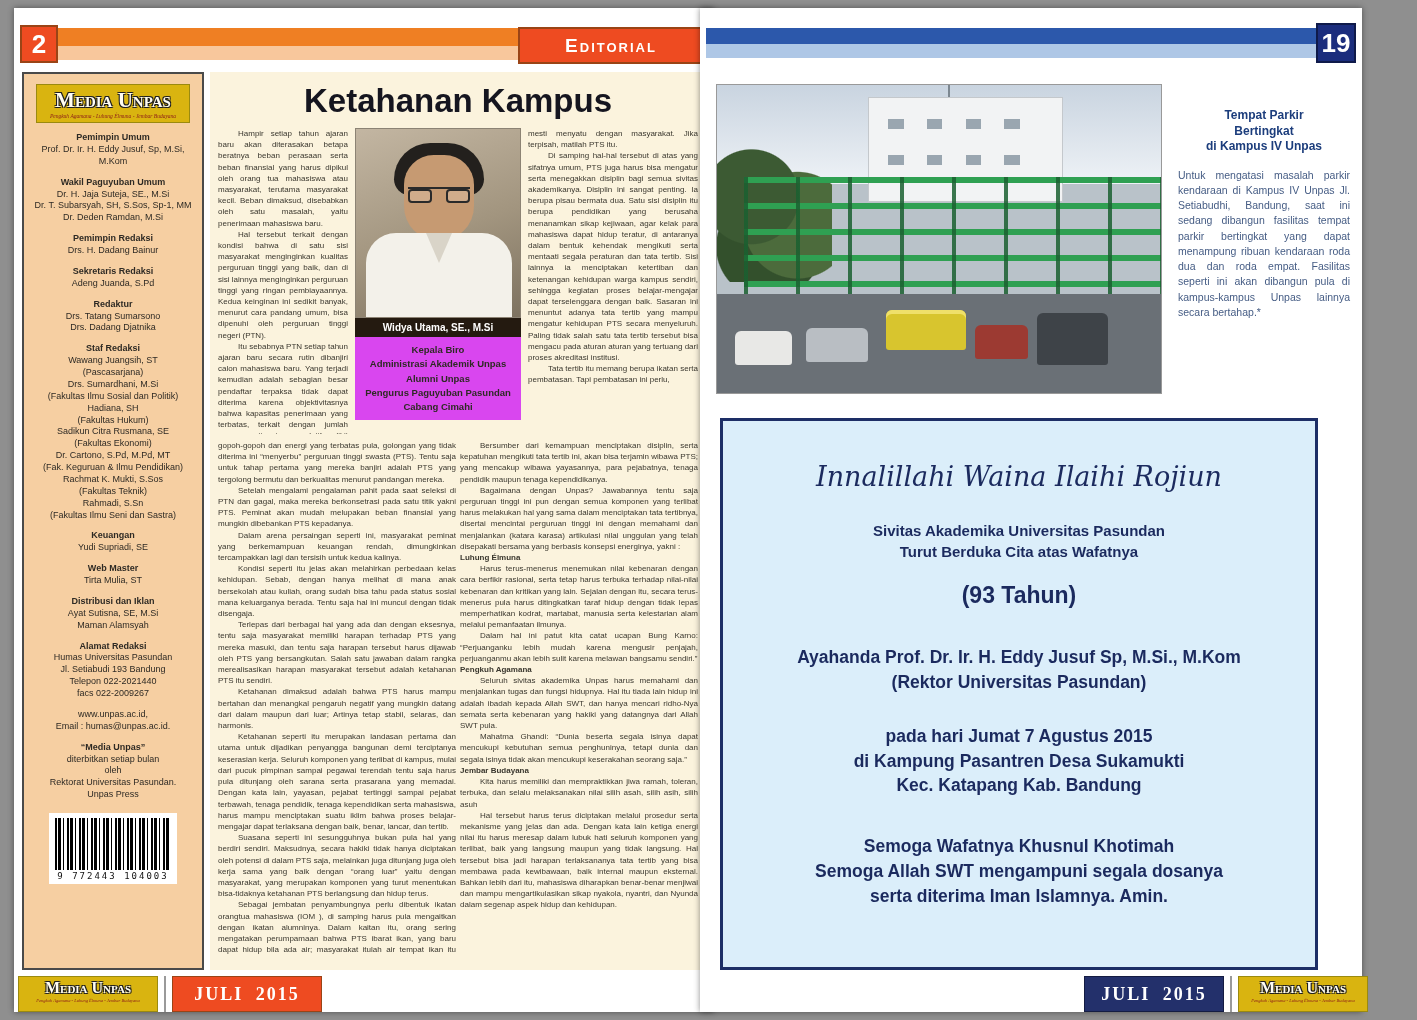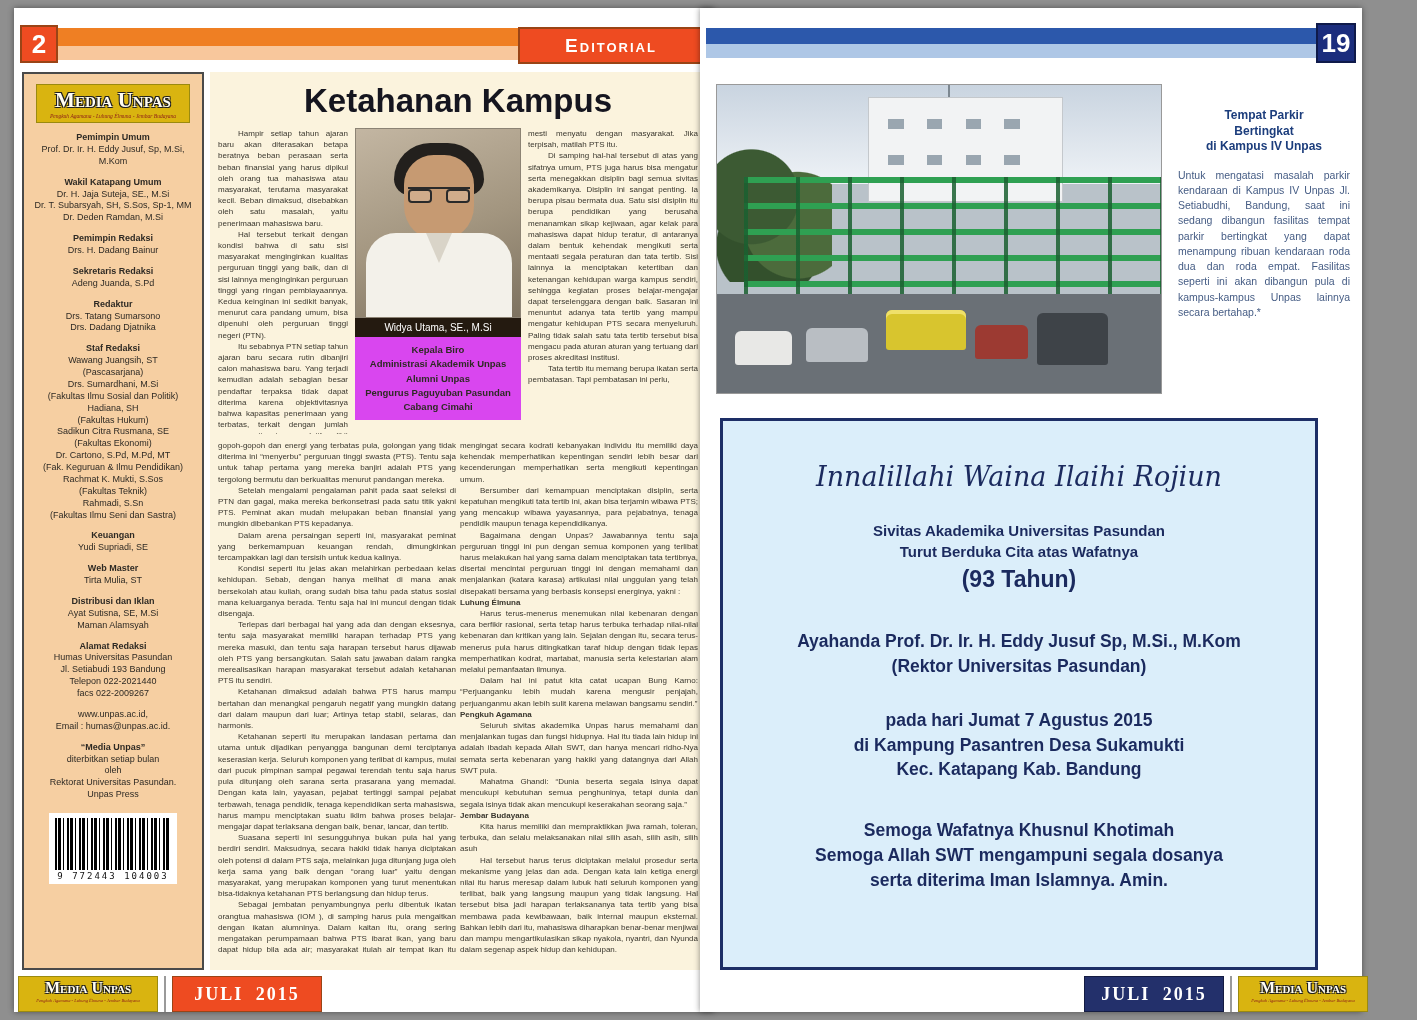--- a/index.html
+++ b/index.html
@@ -47,21 +47,21 @@
 
   .portrait { height:190px; position:relative; overflow:hidden;
     background:linear-gradient(160deg,#c3b6a2 0%,#a2957f 55%,#7d7260 100%); border:1px solid #8c8374; }
   .p-hair { position:absolute; left:38px; top:14px; width:90px; height:52px; background:#23201d; border-radius:46px 46px 20px 20px; }
   .p-face { position:absolute; left:48px; top:26px; width:70px; height:86px; background:#c69a72; border-radius:34px 34px 40px 40px; }
   .p-glasses { position:absolute; left:52px; top:58px; width:62px; height:16px;
     border-top:2px solid #2a2a2a; display:flex; justify-content:space-between; }
   .p-glasses span { width:24px; height:14px; border:2px solid #2a2a2a; border-radius:4px; background:rgba(255,255,255,.18); }
   .p-shirt { position:absolute; left:10px; top:104px; width:146px; height:86px; background:#f3f1ea; border-radius:30px 30px 0 0; }
   .p-collar { position:absolute; left:70px; top:104px; width:26px; height:30px; background:#d9d4c8; clip-path:polygon(50% 100%,0 0,100% 0); }
-  .cap-name { background:#241a10; color:#fff; font-weight:normal; font-size:10px; text-align:center; padding:4px 2px; }
+  .cap-name { background:#241a10; color:#fff; font-weight:bold; font-size:10px; text-align:center; padding:4px 2px; }
   .cap-roles { background:#d946ef; color:#2e2a24; font-size:9.5px; font-weight:bold; text-align:center;
     padding:6px 0; line-height:1.5; white-space:pre-line; }
 
   .footer-left { position:absolute; left:4px; top:968px; display:flex; align-items:stretch; height:36px; }
   .footer-logo { width:140px; background:#d9b410; border:1px solid #9a8a10; text-align:center; padding-top:3px; }
   .footer-logo .logo-text { font-size:16px; }
   .footer-logo .logo-tagline { font-size:4.5px; }
   .v-div { width:2px; background:#9a9a9a; margin:0 6px; }
   .issue-box { width:150px; display:flex; align-items:center; justify-content:center;
     font-family:"Liberation Serif", serif; font-weight:bold; font-size:18px; letter-spacing:2px; word-spacing:6px; color:#fff; }
@@ -98,21 +98,21 @@
 
   .photo-caption { position:absolute; left:478px; top:100px; width:172px; color:#455c84; }
   .photo-caption h2 { font-size:12px; line-height:1.3; font-weight:800; color:#1c3d7c; text-align:center; white-space:pre-line; }
   .photo-caption p { margin-top:13px; font-size:10.5px; line-height:1.45; text-align:justify; }
 
   .obituary { position:absolute; left:20px; top:410px; width:598px; height:552px; background:#dbeefa;
     border:3px solid #1d2e66; color:#1b2a5e; text-align:center; overflow:hidden; }
   .ob-opening { font-family:"DejaVu Serif", serif; font-style:italic; font-size:27px; margin-top:40px; }
   .ob-sub { font-weight:bold; font-size:15px; line-height:1.4; margin-top:28px; }
   .ob-name { font-weight:800; font-size:40px; margin-top:38px; color:#101a38; letter-spacing:.5px; }
-  .ob-age { font-weight:bold; font-size:23px; margin-top:4px; }
+  .ob-age { font-weight:bold; font-size:23px; margin-top:20px; }
   .ob-father { font-weight:bold; font-size:17.5px; line-height:1.4; margin-top:36px; }
   .ob-when { font-weight:bold; font-size:17.5px; line-height:1.4; margin-top:30px; }
   .ob-prayer { font-weight:bold; font-size:17.5px; line-height:1.45; margin-top:36px; }
 
   .footer-right { position:absolute; left:384px; top:968px; display:flex; align-items:stretch; height:36px; }
   .footer-right .issue-box { width:140px; }
   .footer-right .footer-logo { width:130px; }
 </style>
 </head>
 <body>
@@ -128,21 +128,21 @@
       <div class="logo-tagline">Pengkuh Agamana - Luhung Élmuna - Jembar Budayana</div>
     </div>
     <div>
 
         <div class="mast-sec">
           <div class="mast-head">Pemimpin Umum</div>
           <div class="mast-lines">Prof. Dr. Ir. H. Eddy Jusuf, Sp, M.Si, M.Kom</div>
         </div>
 
         <div class="mast-sec">
-          <div class="mast-head">Wakil Katapang Umum</div>
+          <div class="mast-head">Wakil Paguyuban Umum</div>
           <div class="mast-lines">Dr. H. Jaja Suteja, SE., M.Si
 Dr. T. Subarsyah, SH, S.Sos, Sp-1, MM
 Dr. Deden Ramdan, M.Si</div>
         </div>
 
         <div class="mast-sec">
           <div class="mast-head">Pemimpin Redaksi</div>
           <div class="mast-lines">Drs. H. Dadang Bainur</div>
         </div>
 
@@ -263,21 +263,20 @@
           <p class="bp para">Dalam arena persaingan seperti ini, masyarakat peminat yang berkemampuan keuangan rendah, dimungkinkan tercampakkan lagi dan tersisih untuk kedua kalinya.</p>
           <p class="bp para">Kondisi seperti itu jelas akan melahirkan perbedaan kelas kehidupan. Sebab, dengan hanya melihat di mana anak bersekolah atau kuliah, orang sudah bisa tahu pada status sosial mana keluarganya berada. Tentu saja hal ini muncul dengan tidak disengaja.</p>
           <p class="bp para">Terlepas dari berbagai hal yang ada dan dengan eksesnya, tentu saja masyarakat memiliki harapan terhadap PTS yang mereka masuki, dan tentu saja harapan tersebut harus dijawab oleh PTS yang bersangkutan. Salah satu jawaban dalam rangka merealisasikan harapan masyarakat tersebut adalah ketahanan PTS itu sendiri.</p>
           <p class="bp para">Ketahanan dimaksud adalah bahwa PTS harus mampu bertahan dan menangkal pengaruh negatif yang mungkin datang dari dalam maupun dari luar; Artinya tetap stabil, selaras, dan harmonis.</p>
           <p class="bp para">Ketahanan seperti itu merupakan landasan pertama dan utama untuk dijadikan penyangga bangunan demi terciptanya keserasian kerja. Seluruh komponen yang terlibat di kampus, mulai dari pucuk pimpinan sampai pegawai terendah tentu saja harus pula ditunjang oleh sarana serta prasarana yang memadai. Dengan kata lain, yayasan, pejabat tertinggi sampai pejabat terbawah, tenaga pendidik, tenaga kependidikan serta mahasiswa, harus mampu menciptakan suatu iklim bahwa proses belajar-mengajar dapat terlaksana dengan baik, benar, lancar, dan tertib.</p>
           <p class="bp para">Suasana seperti ini sesungguhnya bukan pula hal yang berdiri sendiri. Maksudnya, secara hakiki tidak hanya diciptakan oleh potensi di dalam PTS saja, melainkan juga ditunjang juga oleh kerja sama yang baik dengan “orang luar” yaitu dengan masyarakat, yang merupakan komponen yang turut menentukan bisa-tidaknya ketahanan PTS berlangsung dan hidup terus.</p>
           <p class="bp para">Sebagai jembatan penyambungnya perlu dibentuk ikatan orangtua mahasiswa (IOM ), di samping harus pula mengaitkan dengan ikatan alumninya. Dalam kaitan itu, orang sering mengatakan perumpamaan bahwa PTS ibarat ikan, yang baru dapat hidup bila ada air; masyarakat itulah air tempat ikan itu hidup. Dengan kata lain, PTS itu</p>
         </div>
       <div class="colR">
 
-      <p class="bp noindent">mengingat secara kodrati kebanyakan individu itu memiliki daya kehendak memperhatikan kepentingan sendiri lebih besar dari kecenderungan memperhatikan serta mengikuti kepentingan umum.</p>
           <p class="bp para">Bersumber dari kemampuan menciptakan disiplin, serta kepatuhan mengikuti tata tertib ini, akan bisa terjamin wibawa PTS; yang mencakup wibawa yayasannya, para pejabatnya, tenaga pendidik maupun tenaga kependidikanya.</p>
           <p class="bp para">Bagaimana dengan Unpas? Jawabannya tentu saja perguruan tinggi ini pun dengan semua komponen yang terlibat harus melakukan hal yang sama dalam menciptakan tata tertibnya, disertai mencintai perguruan tinggi ini dengan memahami dan menjalankan (katara karasa) artikulasi nilai unggulan yang telah disepakati bersama yang berbasis konsepsi energinya, yakni :</p>
           <p class="bp subhead">Luhung Élmuna</p>
           <p class="bp para">Harus terus-menerus menemukan nilai kebenaran dengan cara berfikir rasional, serta tetap harus terbuka terhadap nilai-nilai kebenaran dan kritikan yang lain. Sejalan dengan itu, secara terus-menerus pula harus ditingkatkan taraf hidup dengan tidak lepas memperhatikan kodrat, martabat, manusia serta kelestarian alam melalui pemanfaatan ilmunya.</p>
           <p class="bp para">Dalam hal ini patut kita catat ucapan Bung Karno: “Perjuanganku lebih mudah karena mengusir penjajah, perjuanganmu akan lebih sulit karena melawan bangsamu sendiri.”</p>
           <p class="bp subhead">Pengkuh Agamana</p>
           <p class="bp para">Seluruh sivitas akademika Unpas harus memahami dan menjalankan tugas dan fungsi hidupnya. Hal itu tiada lain hidup ini adalah ibadah kepada Allah SWT, dan hanya mencari ridho-Nya semata serta kebenaran yang hakiki yang datangnya dari Allah SWT pula.</p>
           <p class="bp para">Mahatma Ghandi: “Dunia beserta segala isinya dapat mencukupi kebutuhan semua penghuninya, tetapi dunia dan segala isinya tidak akan mencukupi keserakahan seorang saja.”</p>
           <p class="bp subhead">Jembar Budayana</p>
           <p class="bp para">Kita harus memiliki dan mempraktikkan jiwa ramah, toleran, terbuka, dan selalu melaksanakan nilai silih asah, silih asih, silih asuh</p>

